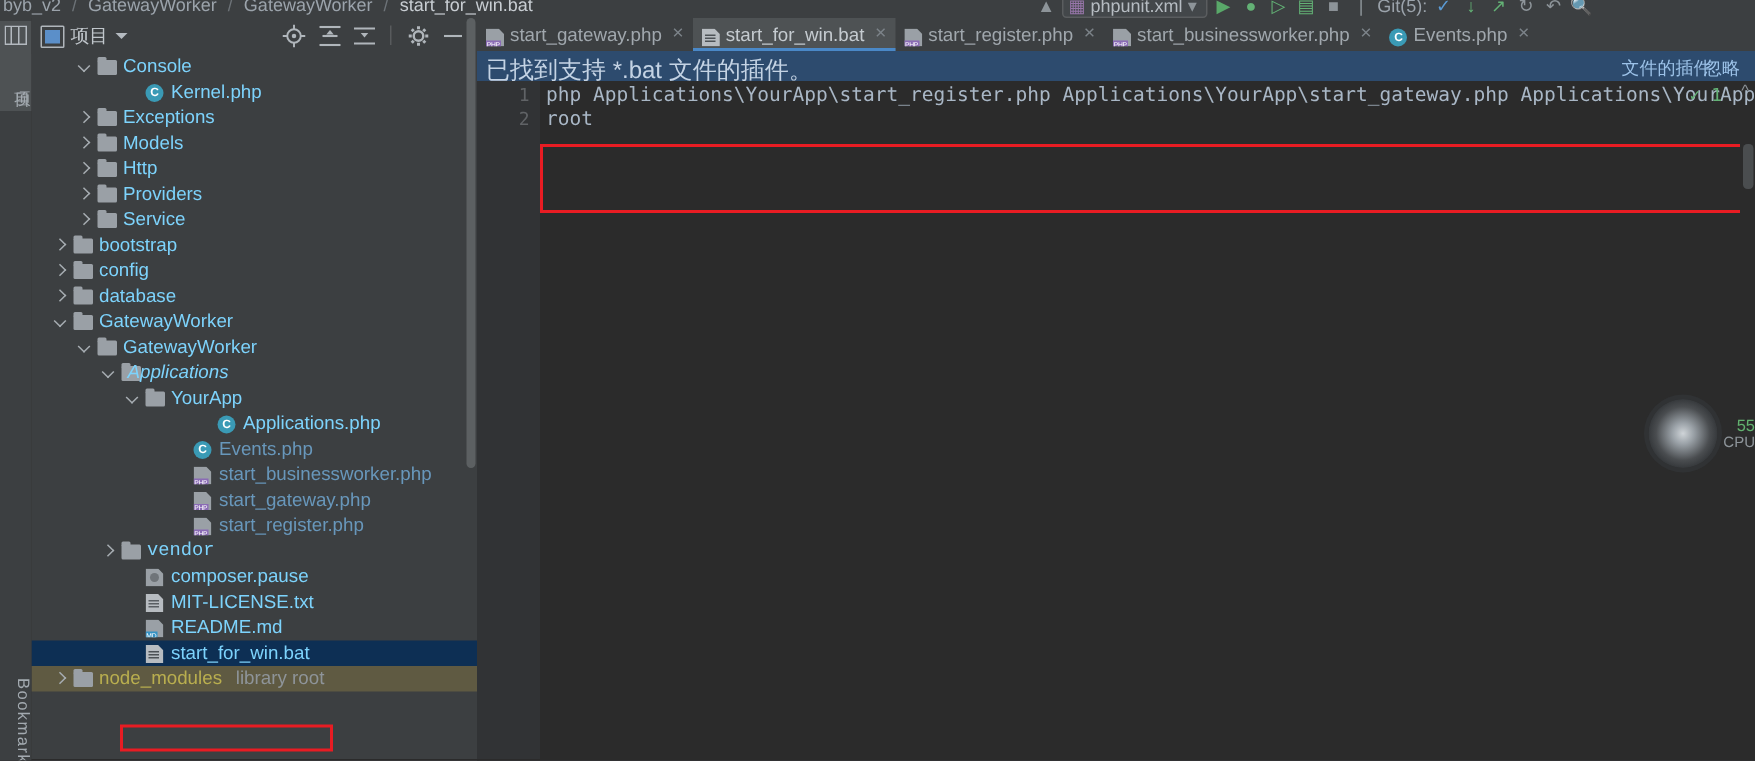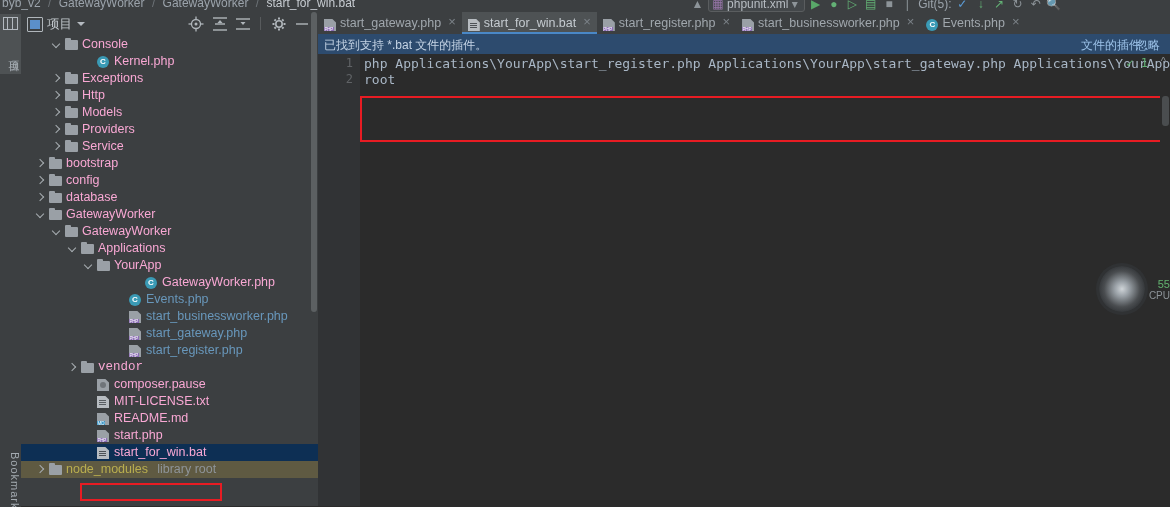--- a/index.html
+++ b/index.html
@@ -182,21 +182,21 @@
   }
   .fico.json::after {
     content: ""; position: absolute; left: 3px; top: 3px;
     width: 6px; height: 6px; border-radius: 50%;
     background: #6f7479;
   }
   .lbl { position: absolute; top: 0; }
   .c-teal { color: #6897bb; }
   .c-olive { color: #b9ae4f; }
   .c-dim { color: #8e9499; }
-  .c-norm { color: #f9a8d4; }
+  .c-norm { color: #7dd3fc; }
 
   .tree-scroll {
     position: absolute; right: 1px; top: 0px; width: 6px; height: 300px;
     background: #5c6062; border-radius: 3px;
   }
 
   
   .hl-bat {
     position: absolute; left: 59px; top: 471px;
     width: 142px; height: 18px;
@@ -234,21 +234,21 @@
     position: relative; top: -1px;
   }
   .tab-purple { color: #9876aa; }
 
   .notif {
     position: absolute; left: 0; top: 22px; width: 852px; height: 20px;
     background: #2d4b6e; border-bottom: 1px solid #24354a;
   }
   .notif-txt {
     position: absolute; left: 6px; top: 3px;
-    font-size: 12px; color: #c4d3e4;
+    font-size: 16px; color: #c4d3e4;
   }
   .notif-act {
     position: absolute; top: 3px; font-size: 12px; color: #9cc2e8;
   }
 
   .code-wrap {
     position: absolute; left: 0; top: 42px; width: 852px; height: 453px;
     background: #2b2b2b;
   }
   .gutter {
@@ -433,26 +433,26 @@
           <span class="lbl c-norm" style="left: 93px;">Kernel.php</span>
         </div>
         <div class="row">
           <span class="arrow right" style="left: 32px;"></span>
           <span class="folder" style="left: 44px;"></span>
           <span class="lbl c-norm" style="left: 61px;">Exceptions</span>
         </div>
         <div class="row">
           <span class="arrow right" style="left: 32px;"></span>
           <span class="folder" style="left: 44px;"></span>
+          <span class="lbl c-norm" style="left: 61px;">Models</span>
+        </div>
+        <div class="row">
+          <span class="arrow right" style="left: 32px;"></span>
+          <span class="folder" style="left: 44px;"></span>
           <span class="lbl c-norm" style="left: 61px;">Http</span>
-        </div>
-        <div class="row">
-          <span class="arrow right" style="left: 32px;"></span>
-          <span class="folder" style="left: 44px;"></span>
-          <span class="lbl c-norm" style="left: 61px;">Models</span>
         </div>
         <div class="row">
           <span class="arrow right" style="left: 32px;"></span>
           <span class="folder" style="left: 44px;"></span>
           <span class="lbl c-norm" style="left: 61px;">Providers</span>
         </div>
         <div class="row">
           <span class="arrow right" style="left: 32px;"></span>
           <span class="folder" style="left: 44px;"></span>
           <span class="lbl c-norm" style="left: 61px;">Service</span>
@@ -478,30 +478,30 @@
           <span class="lbl c-norm" style="left: 45px;">GatewayWorker</span>
         </div>
         <div class="row">
           <span class="arrow down" style="left: 32px;"></span>
           <span class="folder" style="left: 44px;"></span>
           <span class="lbl c-norm" style="left: 61px;">GatewayWorker</span>
         </div>
         <div class="row">
           <span class="arrow down" style="left: 48px;"></span>
           <span class="folder" style="left: 60px;"></span>
-          <span class="lbl c-norm" style="left: 77px;">Applications</span>
+          <span class="lbl c-norm" style="left: 64px; font-style: italic;">Applications</span>
         </div>
         <div class="row">
           <span class="arrow down" style="left: 64px;"></span>
           <span class="folder" style="left: 76px;"></span>
           <span class="lbl c-norm" style="left: 93px;">YourApp</span>
         </div>
         <div class="row">
           <span class="fico cls" style="left: 124px;"></span>
-          <span class="lbl c-norm" style="left: 141px;">GatewayWorker.php</span>
+          <span class="lbl c-norm" style="left: 141px;">Applications.php</span>
         </div>
         <div class="row">
           <span class="fico cls" style="left: 108px;"></span>
           <span class="lbl c-teal" style="left: 125px;">Events.php</span>
         </div>
         <div class="row">
           <span class="fico php" style="left: 108px;"></span>
           <span class="lbl c-teal" style="left: 125px;">start_businessworker.php</span>
         </div>
         <div class="row">
@@ -521,24 +521,20 @@
           <span class="fico json" style="left: 76px;"></span>
           <span class="lbl c-norm" style="left: 93px;">composer.pause</span>
         </div>
         <div class="row">
           <span class="fico txt" style="left: 76px;"></span>
           <span class="lbl c-norm" style="left: 93px;">MIT-LICENSE.txt</span>
         </div>
         <div class="row">
           <span class="fico md" style="left: 76px;"></span>
           <span class="lbl c-norm" style="left: 93px;">README.md</span>
-        </div>
-        <div class="row">
-          <span class="fico php" style="left: 76px;"></span>
-          <span class="lbl c-norm" style="left: 93px;">start.php</span>
         </div>
         <div class="row sel">
           <span class="fico bat" style="left: 76px;"></span>
           <span class="lbl c-norm" style="left: 93px;">start_for_win.bat</span>
         </div>
         <div class="row lib">
           <span class="arrow right" style="left: 16px;"></span>
           <span class="folder" style="left: 28px;"></span>
           <span class="lbl c-olive" style="left: 45px;">node_modules</span>
           <span class="lbl c-dim" style="left: 136.2px;">library root</span>

